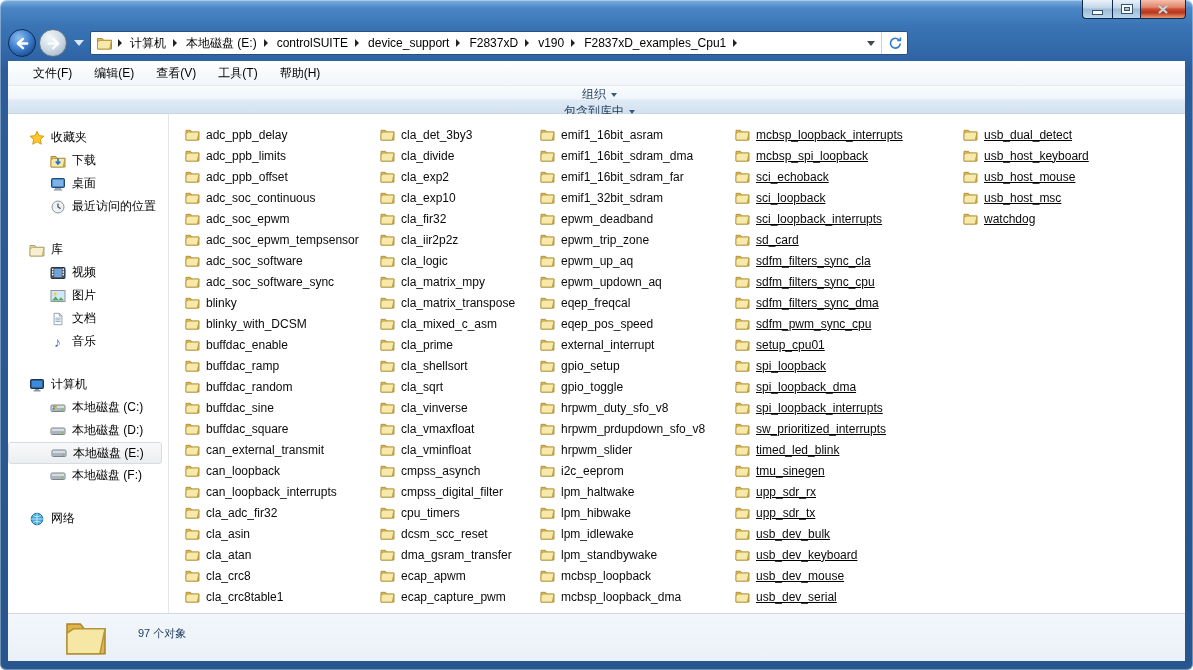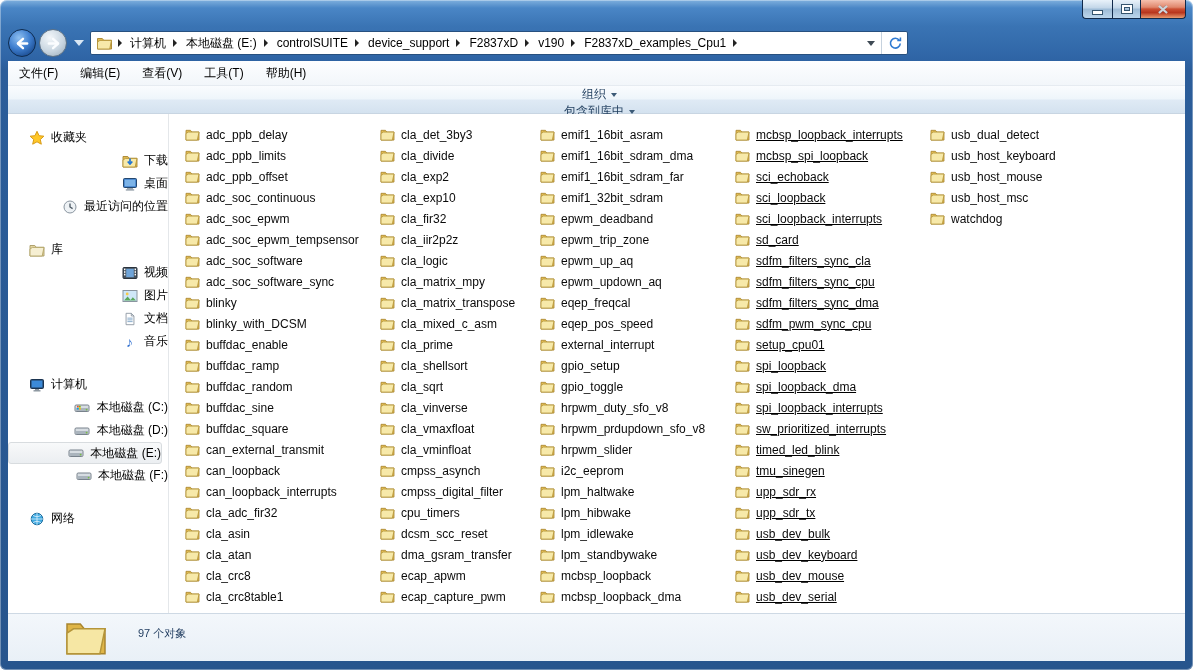--- a/index.html
+++ b/index.html
@@ -36,40 +36,40 @@
   .crumb-sep{width:0;height:0;border-left:4px solid #222;border-top:4px solid transparent;border-bottom:4px solid transparent;margin:0 3px;}
   .addr-right{margin-left:auto;display:flex;align-items:center;height:100%;}
   .addr-drop{width:20px;height:100%;display:flex;align-items:center;justify-content:center;}
   .addr-drop-tri{width:0;height:0;border-top:5px solid #3f4a55;border-left:4px solid transparent;border-right:4px solid transparent;}
   .addr-refresh{width:26px;height:100%;border-left:1px solid #c6d2de;display:flex;align-items:center;justify-content:center;}
   .search-box{flex:0 0 auto;width:272px;height:24px;margin-left:7px;background:#fff;border:1px solid #27507f;border-radius:2px;display:flex;align-items:center;padding:0 4px 0 2px;}
   .search-input{flex:1;border:none;outline:none;height:100%;font-size:12px;font-style:italic;color:#444;padding:0 4px;font-family:"Liberation Sans","DejaVu Sans",sans-serif;background:transparent;}
   .search-input::placeholder{color:#8d9298;font-style:italic;}
   
   .client{position:absolute;left:8px;right:8px;top:61px;bottom:9px;background:#fff;display:flex;flex-direction:column;}
-  .menu-bar{height:25px;background:linear-gradient(180deg,#fdfeff,#f2f6fa);border-bottom:1px solid #e6ebf1;display:flex;align-items:center;padding-left:0;font-size:12px;color:#000;text-align:center;}
+  .menu-bar{height:25px;background:linear-gradient(180deg,#fdfeff,#f2f6fa);border-bottom:1px solid #e6ebf1;display:flex;align-items:center;padding-left:14px;font-size:12px;color:#000;text-align:center;}
   .menu-item{padding:0 11px;height:100%;display:flex;align-items:center;}
   .toolbar{height:28px;background:linear-gradient(180deg,#fafcfe 0%,#eef5fb 48%,#dfeaf5 52%,#d4e2ef 100%);border-bottom:1px solid #c8d5e2;display:flex;align-items:center;padding:0 10px 12px 16px;font-size:12px;color:#1e3c5c;flex-direction:column;}
   .tb-btn{display:flex;align-items:center;gap:5px;padding:0 9px;height:22px;border-radius:2px;}
   .tb-caret{width:0;height:0;border-top:4px solid #3c5a77;border-left:3.5px solid transparent;border-right:3.5px solid transparent;}
   .tb-right{margin-left:auto;display:flex;align-items:center;gap:10px;padding-right:4px;}
   .tb-iconbtn{display:flex;align-items:center;gap:4px;}
   
   .main{flex:1;display:flex;min-height:0;}
   .sidebar{width:161px;border-right:1px solid #e4e7ea;padding-top:12px;flex:0 0 auto;}
   .side-row{display:flex;align-items:center;height:23px;padding-left:20px;font-size:12px;color:#000;}
-  .side-row.child{padding-left:41px;justify-content:flex-end;}
+  .side-row.child{padding-left:41px;}
   .side-row .ico{width:17px;height:16px;margin-right:6px;display:flex;align-items:center;justify-content:center;flex:0 0 auto;}
   .side-row.selected{background:linear-gradient(180deg,#f8f9fa,#ebeef1);border:1px solid #d8dcdf;border-radius:3px;margin-right:6px;height:22px;}
   .side-gap{height:20px;}
   .note-glyph{color:#2f6fd0;font-size:14px;line-height:1;}
   
   .files{flex:1;position:relative;background:#fff;}
   .fcol{position:absolute;top:10px;}
-  .fc1{left:16px;}.fc2{left:211px;}.fc3{left:371px;}.fc4{left:566px;text-decoration:underline;}.fc5{left:761px;}
+  .fc1{left:16px;}.fc2{left:211px;}.fc3{left:371px;}.fc4{left:566px;text-decoration:underline;}.fc5{left:794px;text-decoration:underline;}
   .fitem{display:flex;align-items:center;height:21px;}
   .fitem .fold{display:flex;align-items:center;margin-right:6px;flex:0 0 auto;}
   .flabel{font-size:12px;color:#0a0a0a;white-space:nowrap;}
   
   .status-bar{height:48px;background:linear-gradient(180deg,#f3f7fb 0%,#e9f0f7 100%);border-top:1px solid #ced9e4;display:flex;align-items:flex-start;flex:0 0 auto;}
   .status-folder{margin:4px 0 0 56px;}
   .status-text{font-size:11px;color:#1e3a5e;margin:12px 0 0 30px;}
 </style>
 </head>
 <body>

